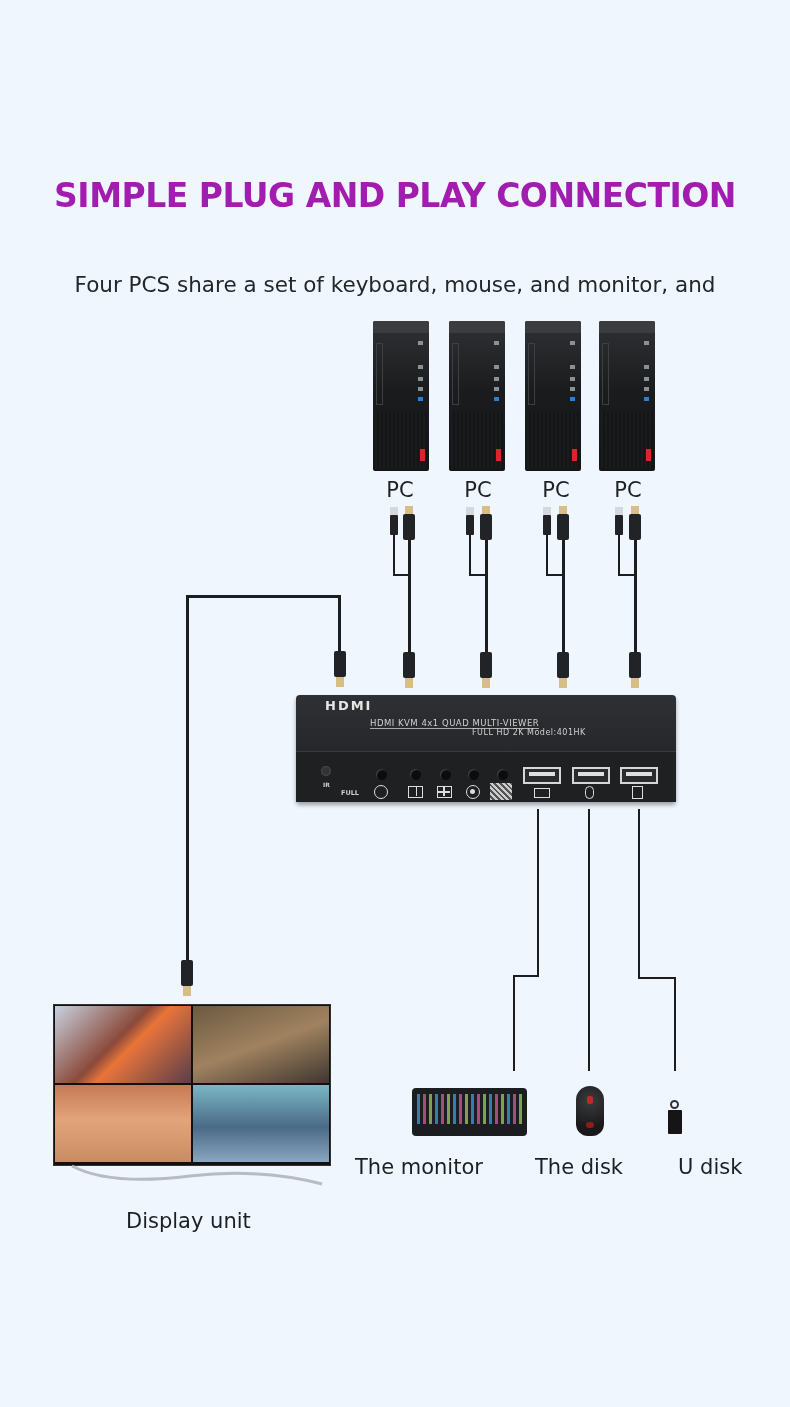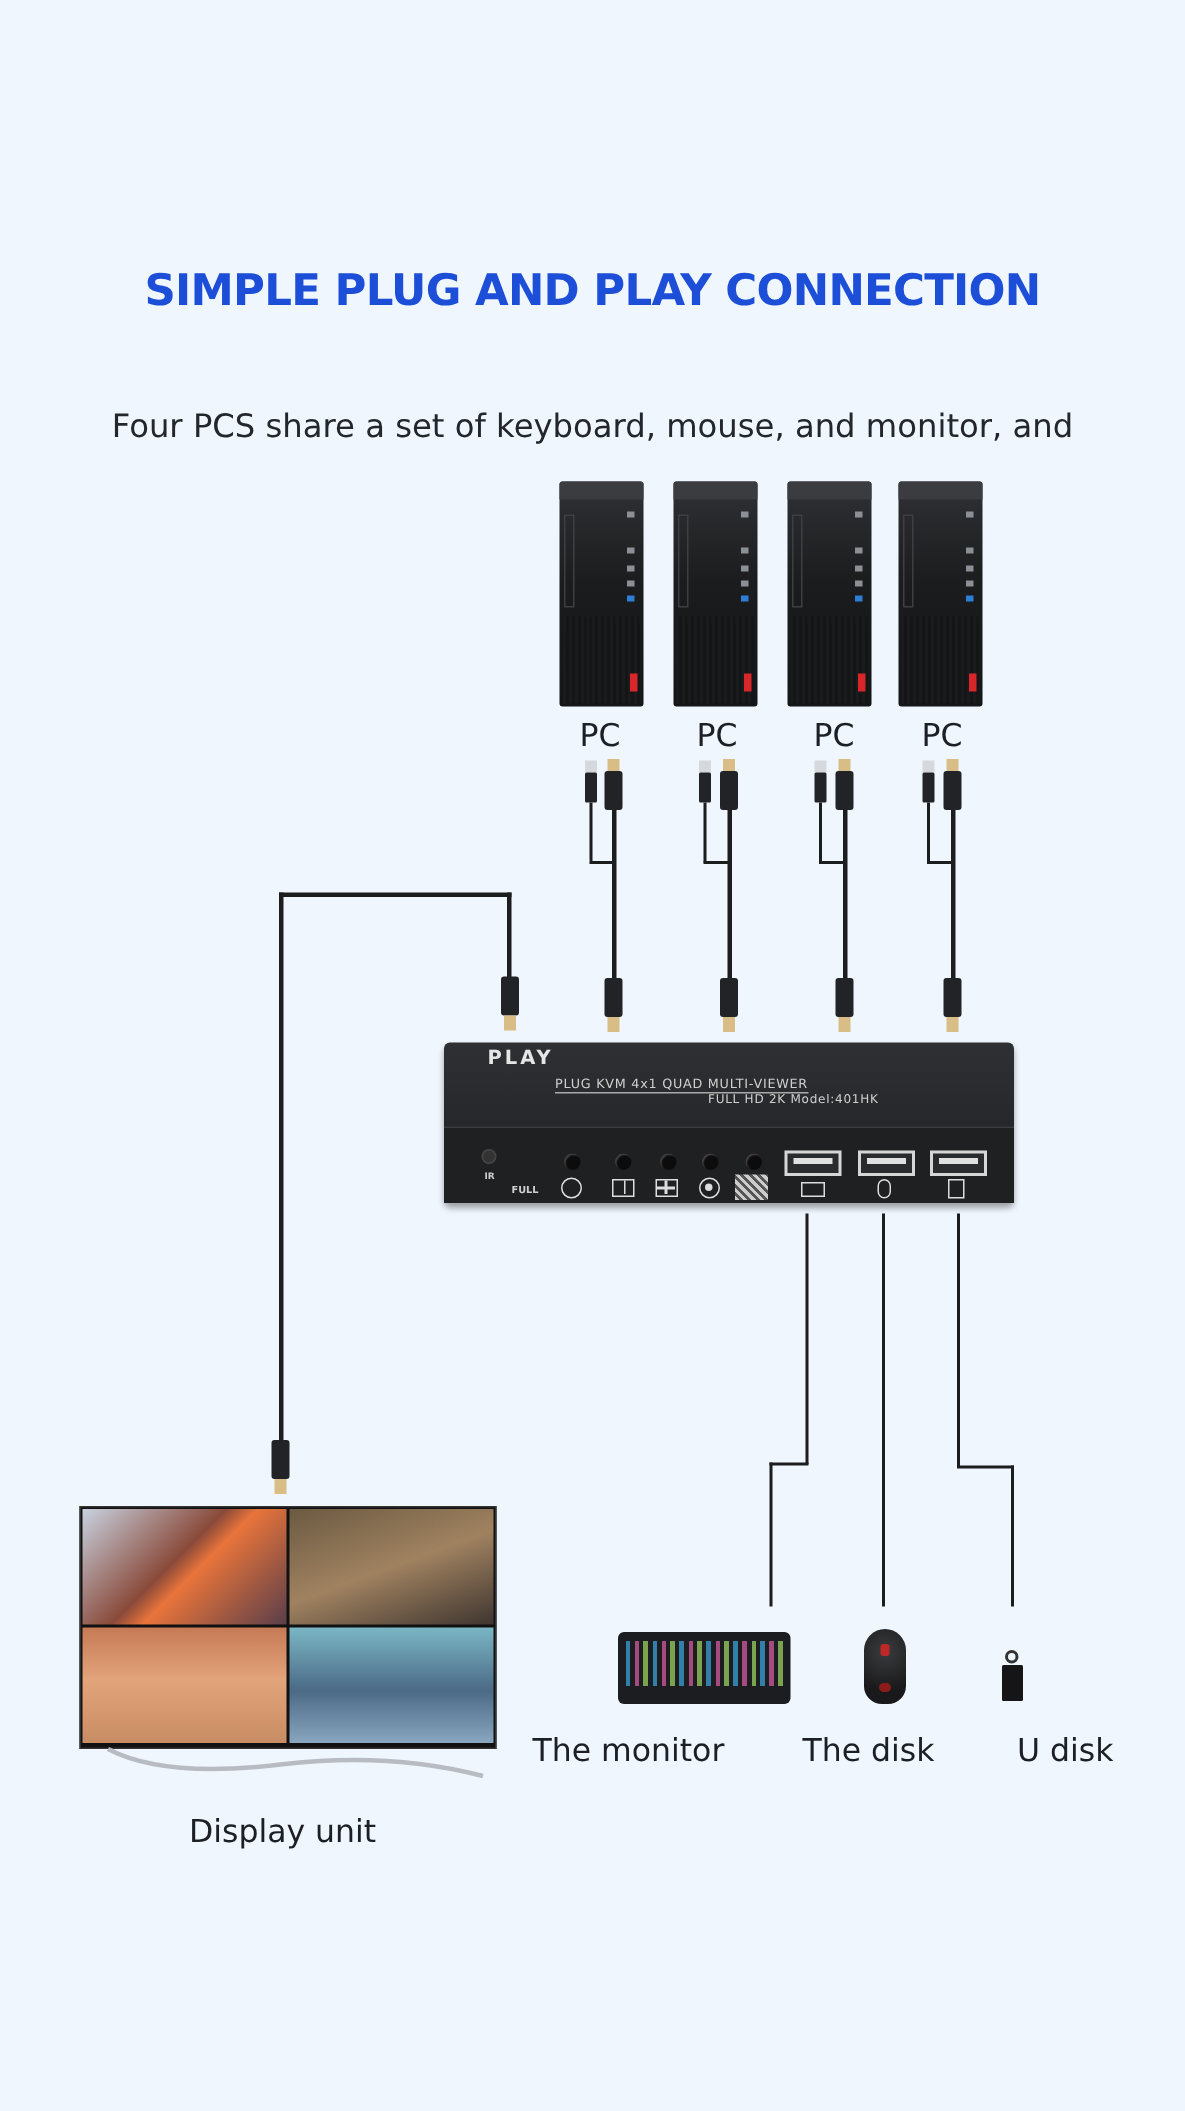--- a/index.html
+++ b/index.html
@@ -1,18 +1,18 @@
 <!DOCTYPE html>
 <html><head>
 <meta charset="utf-8">
 <style>
   html,body{margin:0;padding:0;}
   body{width:790px;height:1407px;background:#eff6fe;position:relative;overflow:hidden;font-family:"Liberation Sans","DejaVu Sans",sans-serif;color:#1b1f24;}
   .abs{position:absolute;}
-  .title{left:0;width:790px;top:176px;text-align:center;font-family:"DejaVu Sans",sans-serif;font-weight:bold;font-size:29px;letter-spacing:-0.5px;color:#1d4ed8;}
+  .title{left:0;width:790px;top:176px;text-align:center;font-family:"DejaVu Sans",sans-serif;font-weight:bold;font-size:33px;letter-spacing:-0.5px;color:#a21caf;}
   .subtitle{left:0;width:790px;top:238px;text-align:center;font-family:"DejaVu Sans",sans-serif;font-size:21.5px;line-height:30px;color:#23272c;margin-top:32px;}
   .pc{width:56px;height:150px;top:321px;background:linear-gradient(180deg,#2f3134 0%,#1b1c1e 45%,#141517 100%);border-radius:2px;}
   .pc .top{position:absolute;left:0;right:0;top:0;height:12px;background:#3a3c40;border-radius:2px 2px 0 0;}
   .pc .bay{position:absolute;left:3px;top:22px;width:5px;height:60px;border:1px solid #3d3f43;}
   .pc .port{position:absolute;right:6px;width:5px;height:4px;background:#8b8f96;}
   .pc .blue{position:absolute;right:6px;top:76px;width:5px;height:4px;background:#2d7fd6;}
   .pc .grille{position:absolute;left:2px;right:2px;top:90px;bottom:2px;background:repeating-linear-gradient(90deg,#1a1b1d 0 2px,#141517 2px 4px);}
   .pc .logo{position:absolute;right:4px;bottom:10px;width:5px;height:12px;background:#d9262a;}
   .pclabel{top:478px;width:56px;text-align:center;font-family:"DejaVu Sans",sans-serif;font-size:21px;color:#1c2025;}
   .wire{background:#1c1d1f;}
@@ -149,22 +149,22 @@
   <div class="abs wire" style="left:186px;top:595px;width:3px;height:365px"></div>
   <div class="abs hdmi" style="left:334px;top:651px"></div>
     <div class="abs gold" style="left:336px;top:677px"></div>
   <div class="abs hdmi" style="left:181px;top:960px"></div>
     <div class="abs gold" style="left:183px;top:986px"></div>
 </div>
 
 <div class="abs kvm">
     <div class="face"></div>
   </div>
-<div class="abs kvm-logo">PLAY</div>
-<div class="abs kvm-model1">PLUG KVM 4x1 QUAD MULTI-VIEWER</div>
+<div class="abs kvm-logo">HDMI</div>
+<div class="abs kvm-model1">HDMI KVM 4x1 QUAD MULTI-VIEWER</div>
 <div class="abs kvm-model2">FULL HD 2K   Model:401HK</div>
 <div class="abs ir"></div>
 <div class="abs ir-lbl">IR</div>
 <div class="abs power-lbl">FULL</div>
 
 <div class="abs knob" style="left:376px;top:769px"></div>
 <div class="abs knob" style="left:410px;top:769px"></div>
 <div class="abs knob" style="left:440px;top:769px"></div>
 <div class="abs knob" style="left:468px;top:769px"></div>
 <div class="abs knob" style="left:497px;top:769px"></div>

